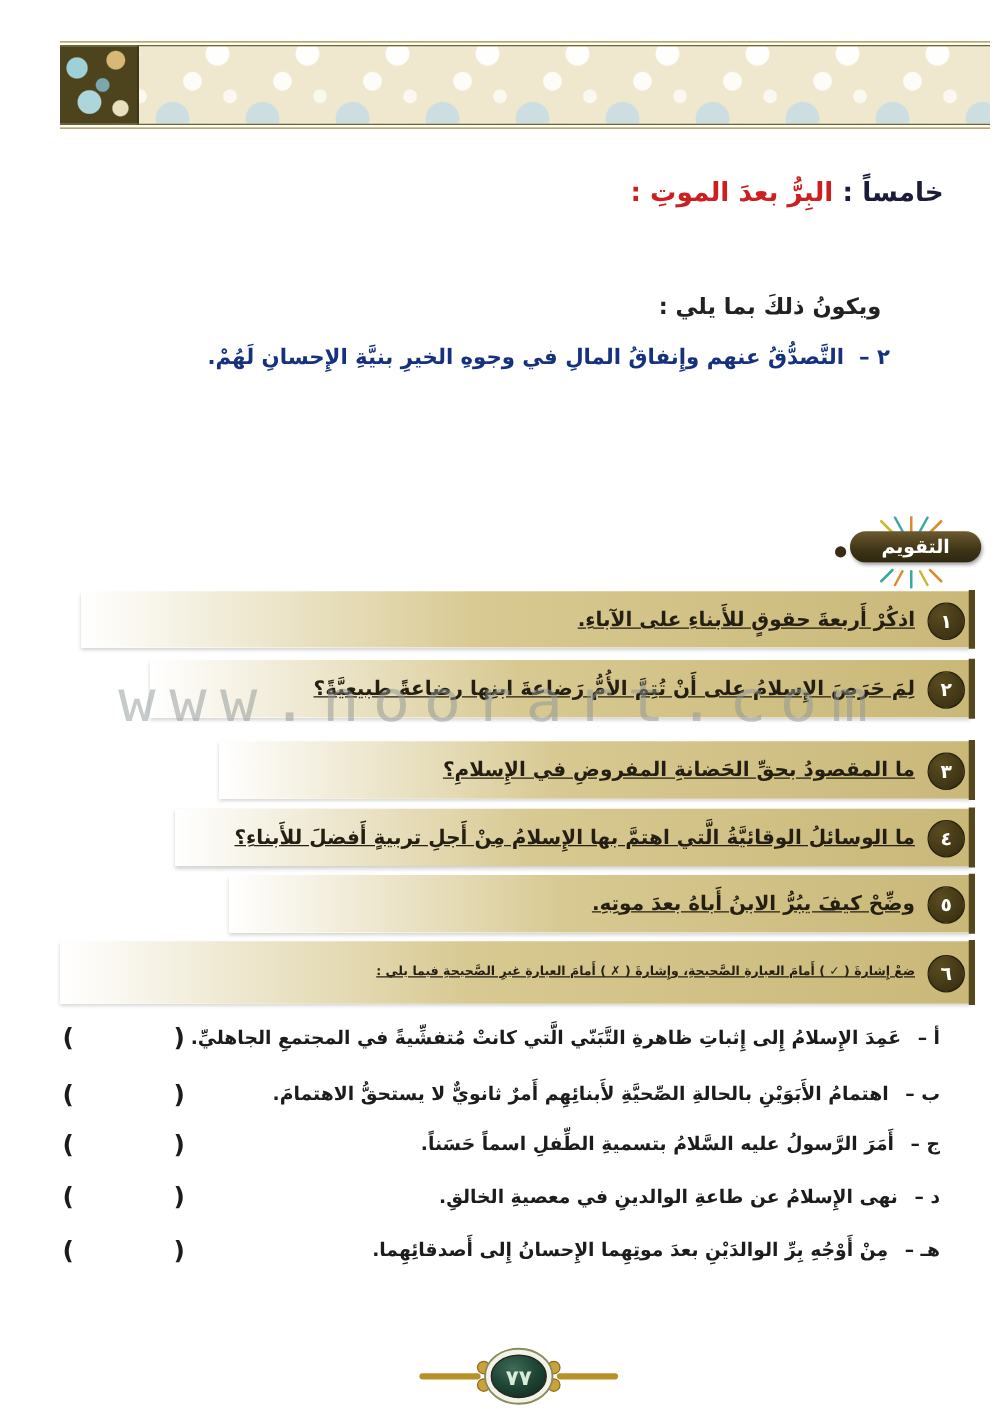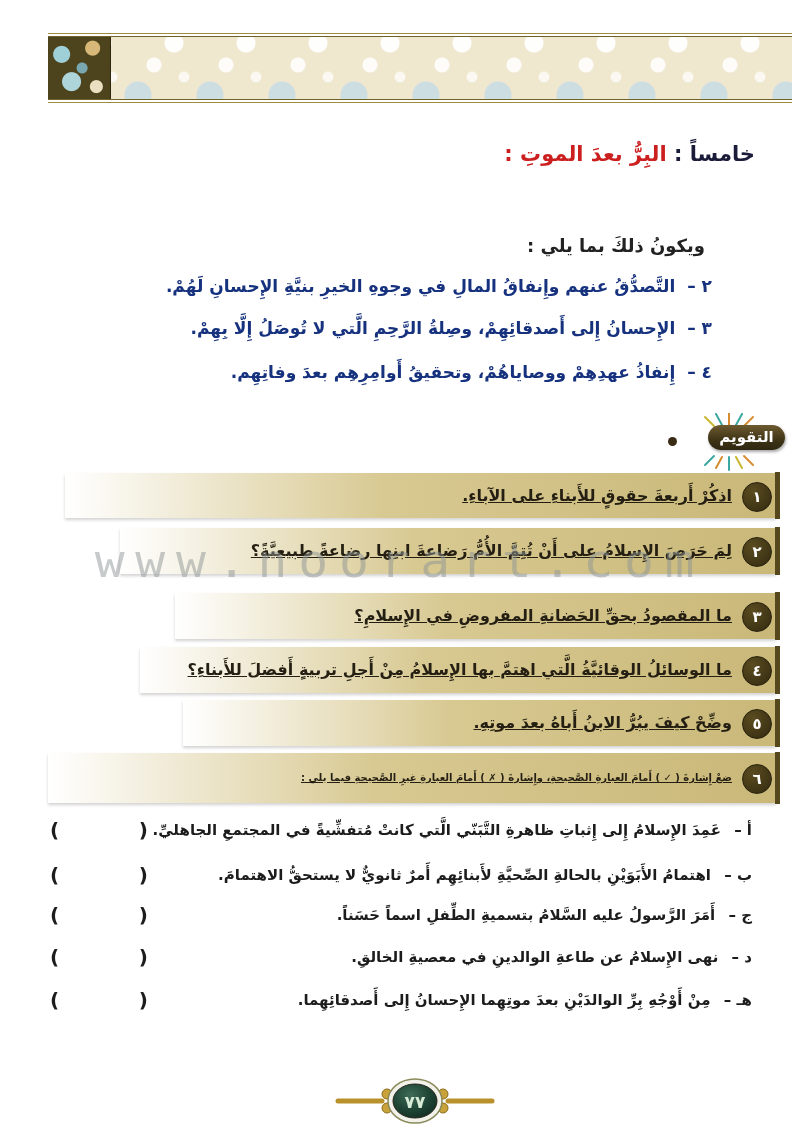--- a/index.html
+++ b/index.html
@@ -52,21 +52,21 @@
   .point{
     position:absolute;right:88px;font-size:17px;font-weight:bold;color:#16327e;
     white-space:nowrap;
   }
   .point .pnum{margin-left:6px;}
 
   
   .ribbon-wrap{position:absolute;left:650px;top:413px;width:145px;height:58px;}
   .ribbon-burst{position:absolute;left:0;top:0;}
   .ribbon-pill{
-    position:absolute;right:10px;top:12px;width:77px;height:25px;border-radius:13px;
+    position:absolute;right:10px;top:12px;width:105px;height:25px;border-radius:13px;
     background:linear-gradient(180deg,#6d5a30 0%,#3e3416 60%,#2e2710 100%);
     box-shadow:1px 2px 3px rgba(0,0,0,.35);
     color:#ffffff;font-size:15px;font-weight:bold;text-align:center;line-height:25px;
   }
   .ribbon-dot{
     position:absolute;left:18px;top:24px;width:9px;height:9px;border-radius:50%;
     background:#3a2c14;
   }
 
   
@@ -133,28 +133,20 @@
   <div class="heading rtl">
     <span>خامساً :</span>
     <span class="title-red">البِرُّ بعدَ الموتِ :</span>
   </div>
 
   <div class="intro rtl">ويكونُ ذلكَ بما يلي :</div>
 
   <div class="point rtl" style="top:276px">
     <span class="pnum">٢ –</span>
     <span>التَّصدُّقُ عنهم وإِنفاقُ المالِ في وجوهِ الخيرِ بنيَّةِ الإِحسانِ لَهُمْ.</span>
-  </div>
-  <div class="point rtl" style="top:318px">
-    <span class="pnum">٣ –</span>
-    <span>الإِحسانُ إِلى أَصدقائِهِمْ، وصِلةُ الرَّحِمِ الَّتي لا تُوصَلُ إِلَّا بِهِمْ.</span>
-  </div>
-  <div class="point rtl" style="top:362px">
-    <span class="pnum">٤ –</span>
-    <span>إِنفاذُ عهدِهِمْ ووصاياهُمْ، وتحقيقُ أَوامِرِهِم بعدَ وفاتِهِم.</span>
   </div>
 
   <div class="ribbon-wrap">
     <svg class="ribbon-burst" width="145" height="58" viewBox="0 0 145 58">
       <g stroke-width="2" fill="none" stroke-linecap="round">
         <line x1="72" y1="12" x2="66" y2="1" stroke="#3aa8a0"></line>
         <line x1="79" y1="12" x2="79" y2="0" stroke="#d88c30"></line>
         <line x1="86" y1="12" x2="92" y2="1" stroke="#3aa8a0"></line>
         <line x1="64" y1="13" x2="55" y2="4" stroke="#c8b830"></line>
         <line x1="94" y1="13" x2="103" y2="4" stroke="#d88c30"></line>

